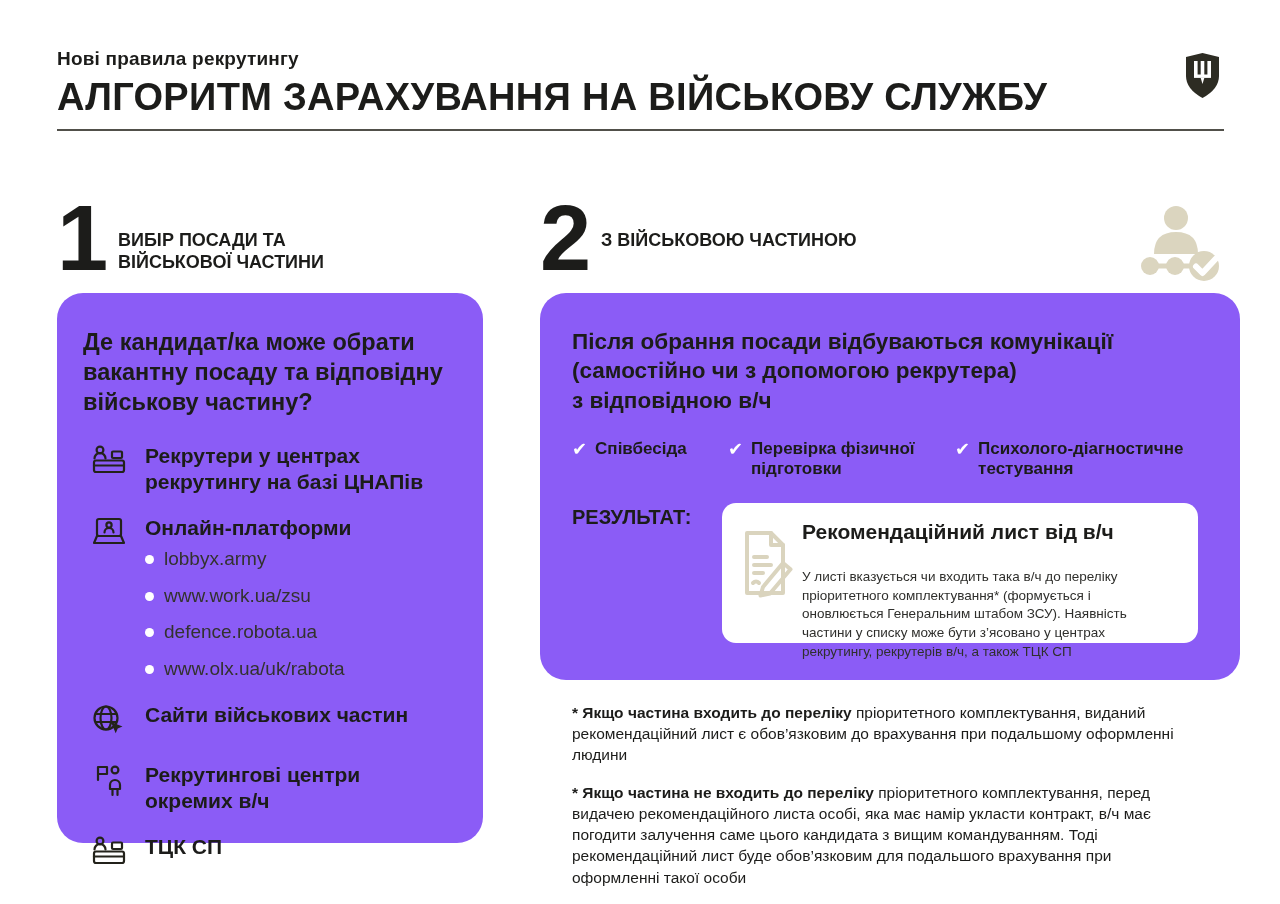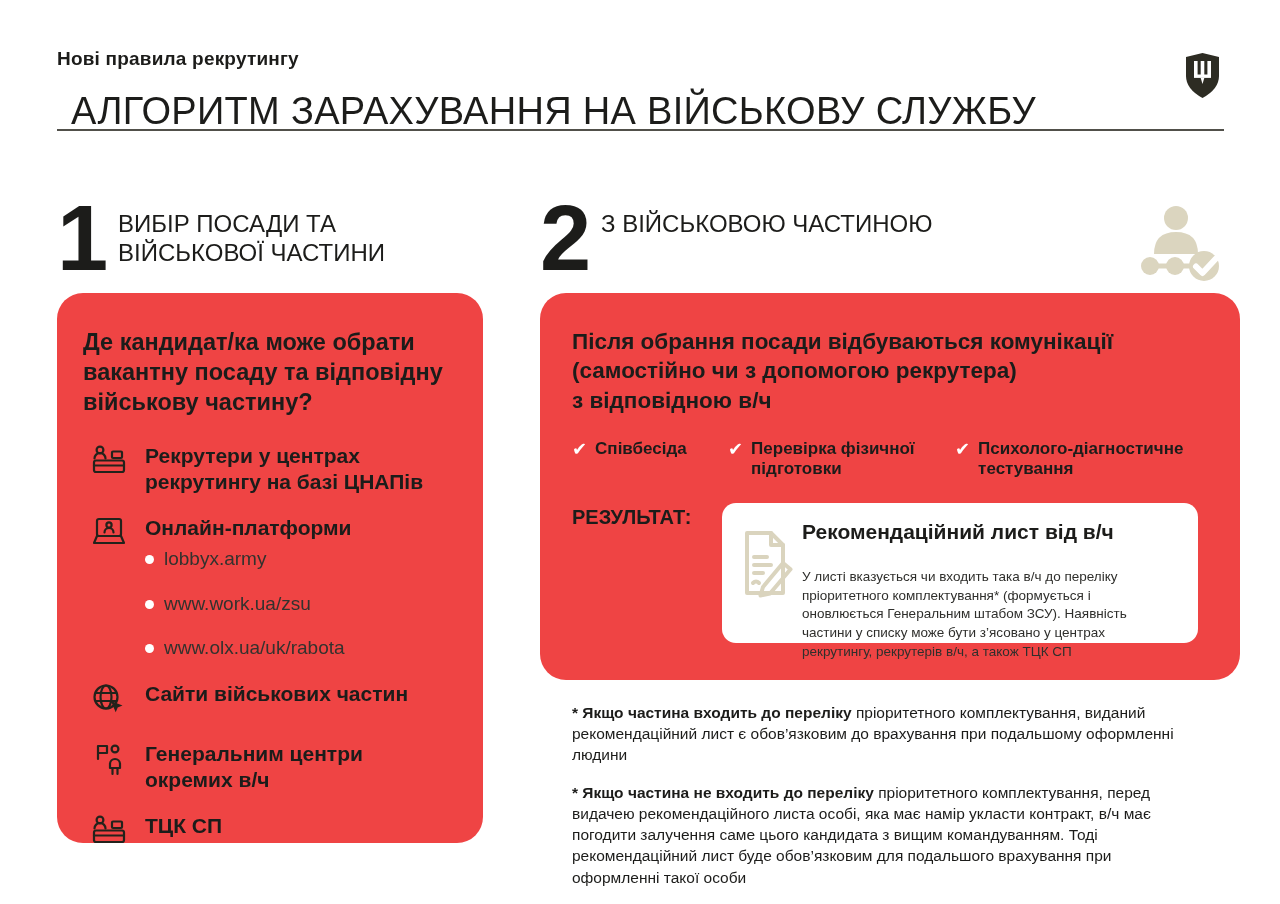--- a/index.html
+++ b/index.html
@@ -2,42 +2,42 @@
 <html><head>
 <meta charset="utf-8">
 <style>
   html,body{margin:0;padding:0;background:#ffffff;}
   .page{
     position:relative;width:1280px;height:904px;background:#ffffff;overflow:hidden;
     font-family:"Liberation Sans",sans-serif;color:#1c1c1a;
   }
   
   .kicker{position:absolute;left:57px;top:48px;font-size:19px;font-weight:700;letter-spacing:.2px;}
-  .title{position:absolute;left:57px;top:76px;margin:14px;font-size:38px;font-weight:400;letter-spacing:.3px;white-space:nowrap;}
+  .title{position:absolute;left:57px;top:76px;margin:0;font-size:38px;font-weight:700;letter-spacing:.3px;white-space:nowrap;}
   .title-rule{position:absolute;left:57px;top:129px;width:1167px;height:2px;background:#51504a;}
   .logo{position:absolute;left:1186px;top:53px;}
   
   .step-num{position:absolute;font-size:92px;line-height:.78;font-weight:800;color:#1c1c1a;}
   .n1{left:57px;top:203px;}
   .n2{left:540px;top:203px;}
-  .step-head{position:absolute;font-size:24px;font-weight:400;line-height:1.2;}
+  .step-head{position:absolute;font-size:18px;font-weight:700;line-height:1.2;margin-top:20px;}
   .h1{left:118px;top:210px;}
   .h2{left:601px;top:210px;}
   .people-icon{position:absolute;left:1140px;top:202px;}
   
-  .box{position:absolute;background:#ef4444;border-radius:26px;}
+  .box{position:absolute;background:#8b5cf6;border-radius:26px;}
   .box1{left:57px;top:293px;width:426px;height:550px;}
   .box2{left:540px;top:293px;width:684px;height:387px;padding-left:16px;}
   
   .question{position:absolute;left:26px;top:34px;font-size:23.5px;font-weight:700;line-height:1.28;}
   .s1-list{position:absolute;left:34px;top:150px;}
   .s1-item{display:flex;gap:16px;margin-bottom:21px;}
   .s1-item .icn{flex:0 0 38px;width:38px;padding-top:1px;}
   .s1-label{font-size:21px;font-weight:700;line-height:1.22;max-width:300px;}
-  .links{margin-top:7px;display:flex;flex-direction:column;gap:22px;text-align:center;}
+  .links{margin-top:7px;display:flex;flex-direction:column;gap:14px;text-align:center;}
   .link-row{display:flex;align-items:center;gap:10px;font-size:19px;font-weight:400;color:#33322e;line-height:1.2;}
   .dot{width:9px;height:9px;border-radius:50%;background:#ffffff;flex:0 0 9px;}
   
   .intro{position:absolute;left:32px;top:34px;font-size:22.5px;font-weight:700;line-height:1.3;}
   .checks{position:absolute;left:32px;top:146px;display:flex;}
   .check-item{display:flex;align-items:flex-start;gap:8px;font-size:17px;font-weight:700;line-height:1.2;}
   .c1{width:156px;}
   .c2{width:227px;}
   .c3{width:260px;}
   .checkmark{color:#ffffff;font-size:18px;line-height:1.1;font-family:"DejaVu Sans",sans-serif;}
@@ -129,20 +129,24 @@
             <div class="link-row">
                 <span class="dot"></span>
                 <span>lobbyx.army</span>
               </div>
             <div class="link-row">
                 <span class="dot"></span>
                 <span>www.work.ua/zsu</span>
               </div>
             <div class="link-row">
                 <span class="dot"></span>
+                <span>defence.robota.ua</span>
+              </div>
+            <div class="link-row">
+                <span class="dot"></span>
                 <span>www.olx.ua/uk/rabota</span>
               </div>
           </div>
         </div>
       </div>
 
       <div class="s1-item">
         <span class="icn">
           <svg width="34" height="34" viewBox="0 0 34 34" fill="none" stroke="#23221b" stroke-width="2.2">
             <circle cx="15" cy="15" r="11.5"></circle>
@@ -156,21 +160,21 @@
 
       <div class="s1-item">
         <span class="icn">
           <svg width="36" height="36" viewBox="0 0 36 36" fill="none" stroke="#23221b" stroke-width="2.2" stroke-linecap="round" stroke-linejoin="round">
             <path d="M7 17 V4 h9 v7 H7"></path>
             <circle cx="24" cy="7" r="3.4"></circle>
             <path d="M19 22 a5 5 0 0 1 10 0 v4 h-10 z"></path>
             <path d="M21.5 26 v6 M26.5 26 v6"></path>
           </svg>
         </span>
-        <div class="s1-label">Генеральним центри окремих в/ч</div>
+        <div class="s1-label">Рекрутингові центри окремих в/ч</div>
       </div>
 
       <div class="s1-item">
         <span class="icn">
           <svg width="36" height="32" viewBox="0 0 36 32" fill="none" stroke="#23221b" stroke-width="2.2" stroke-linecap="round" stroke-linejoin="round">
             <circle cx="9" cy="6" r="3.4"></circle>
               <path d="M3.5 14.5 a5.5 5.5 0 0 1 11 0"></path>
             <rect x="21" y="7.5" width="10" height="6.5" rx="1"></rect>
             <rect x="3" y="16.5" width="30" height="11.5" rx="2"></rect>
               <path d="M3 21.5 h30"></path>

